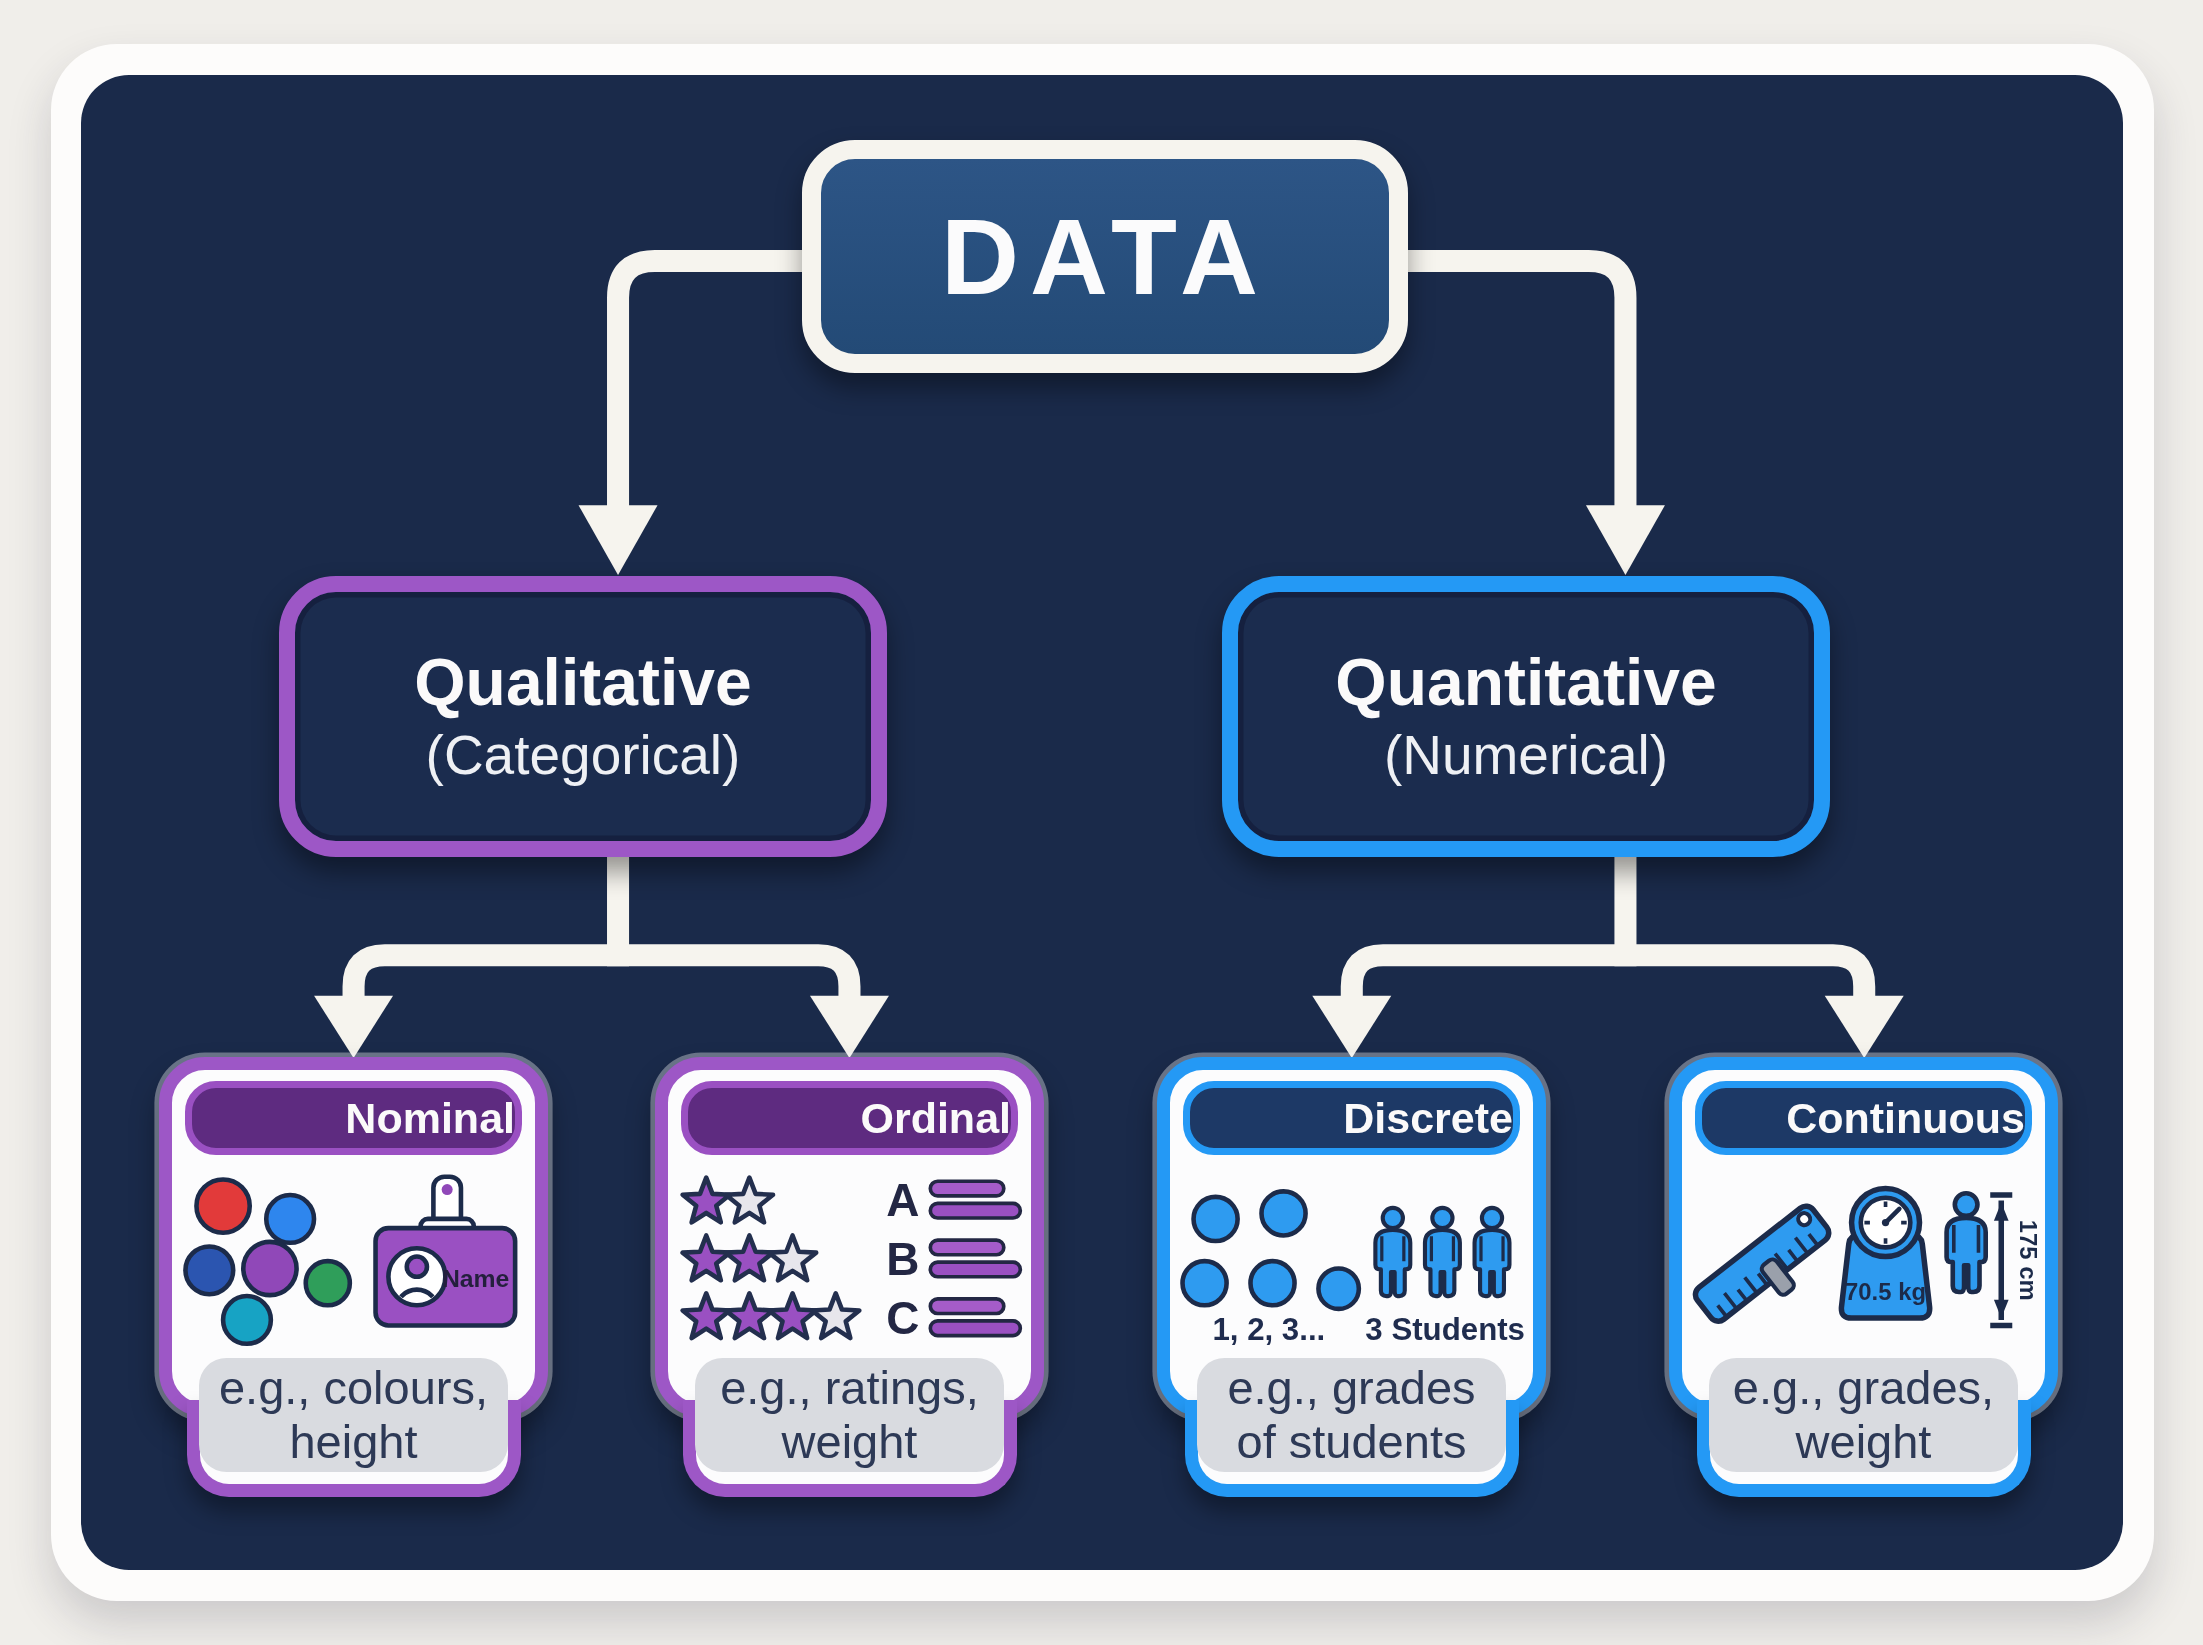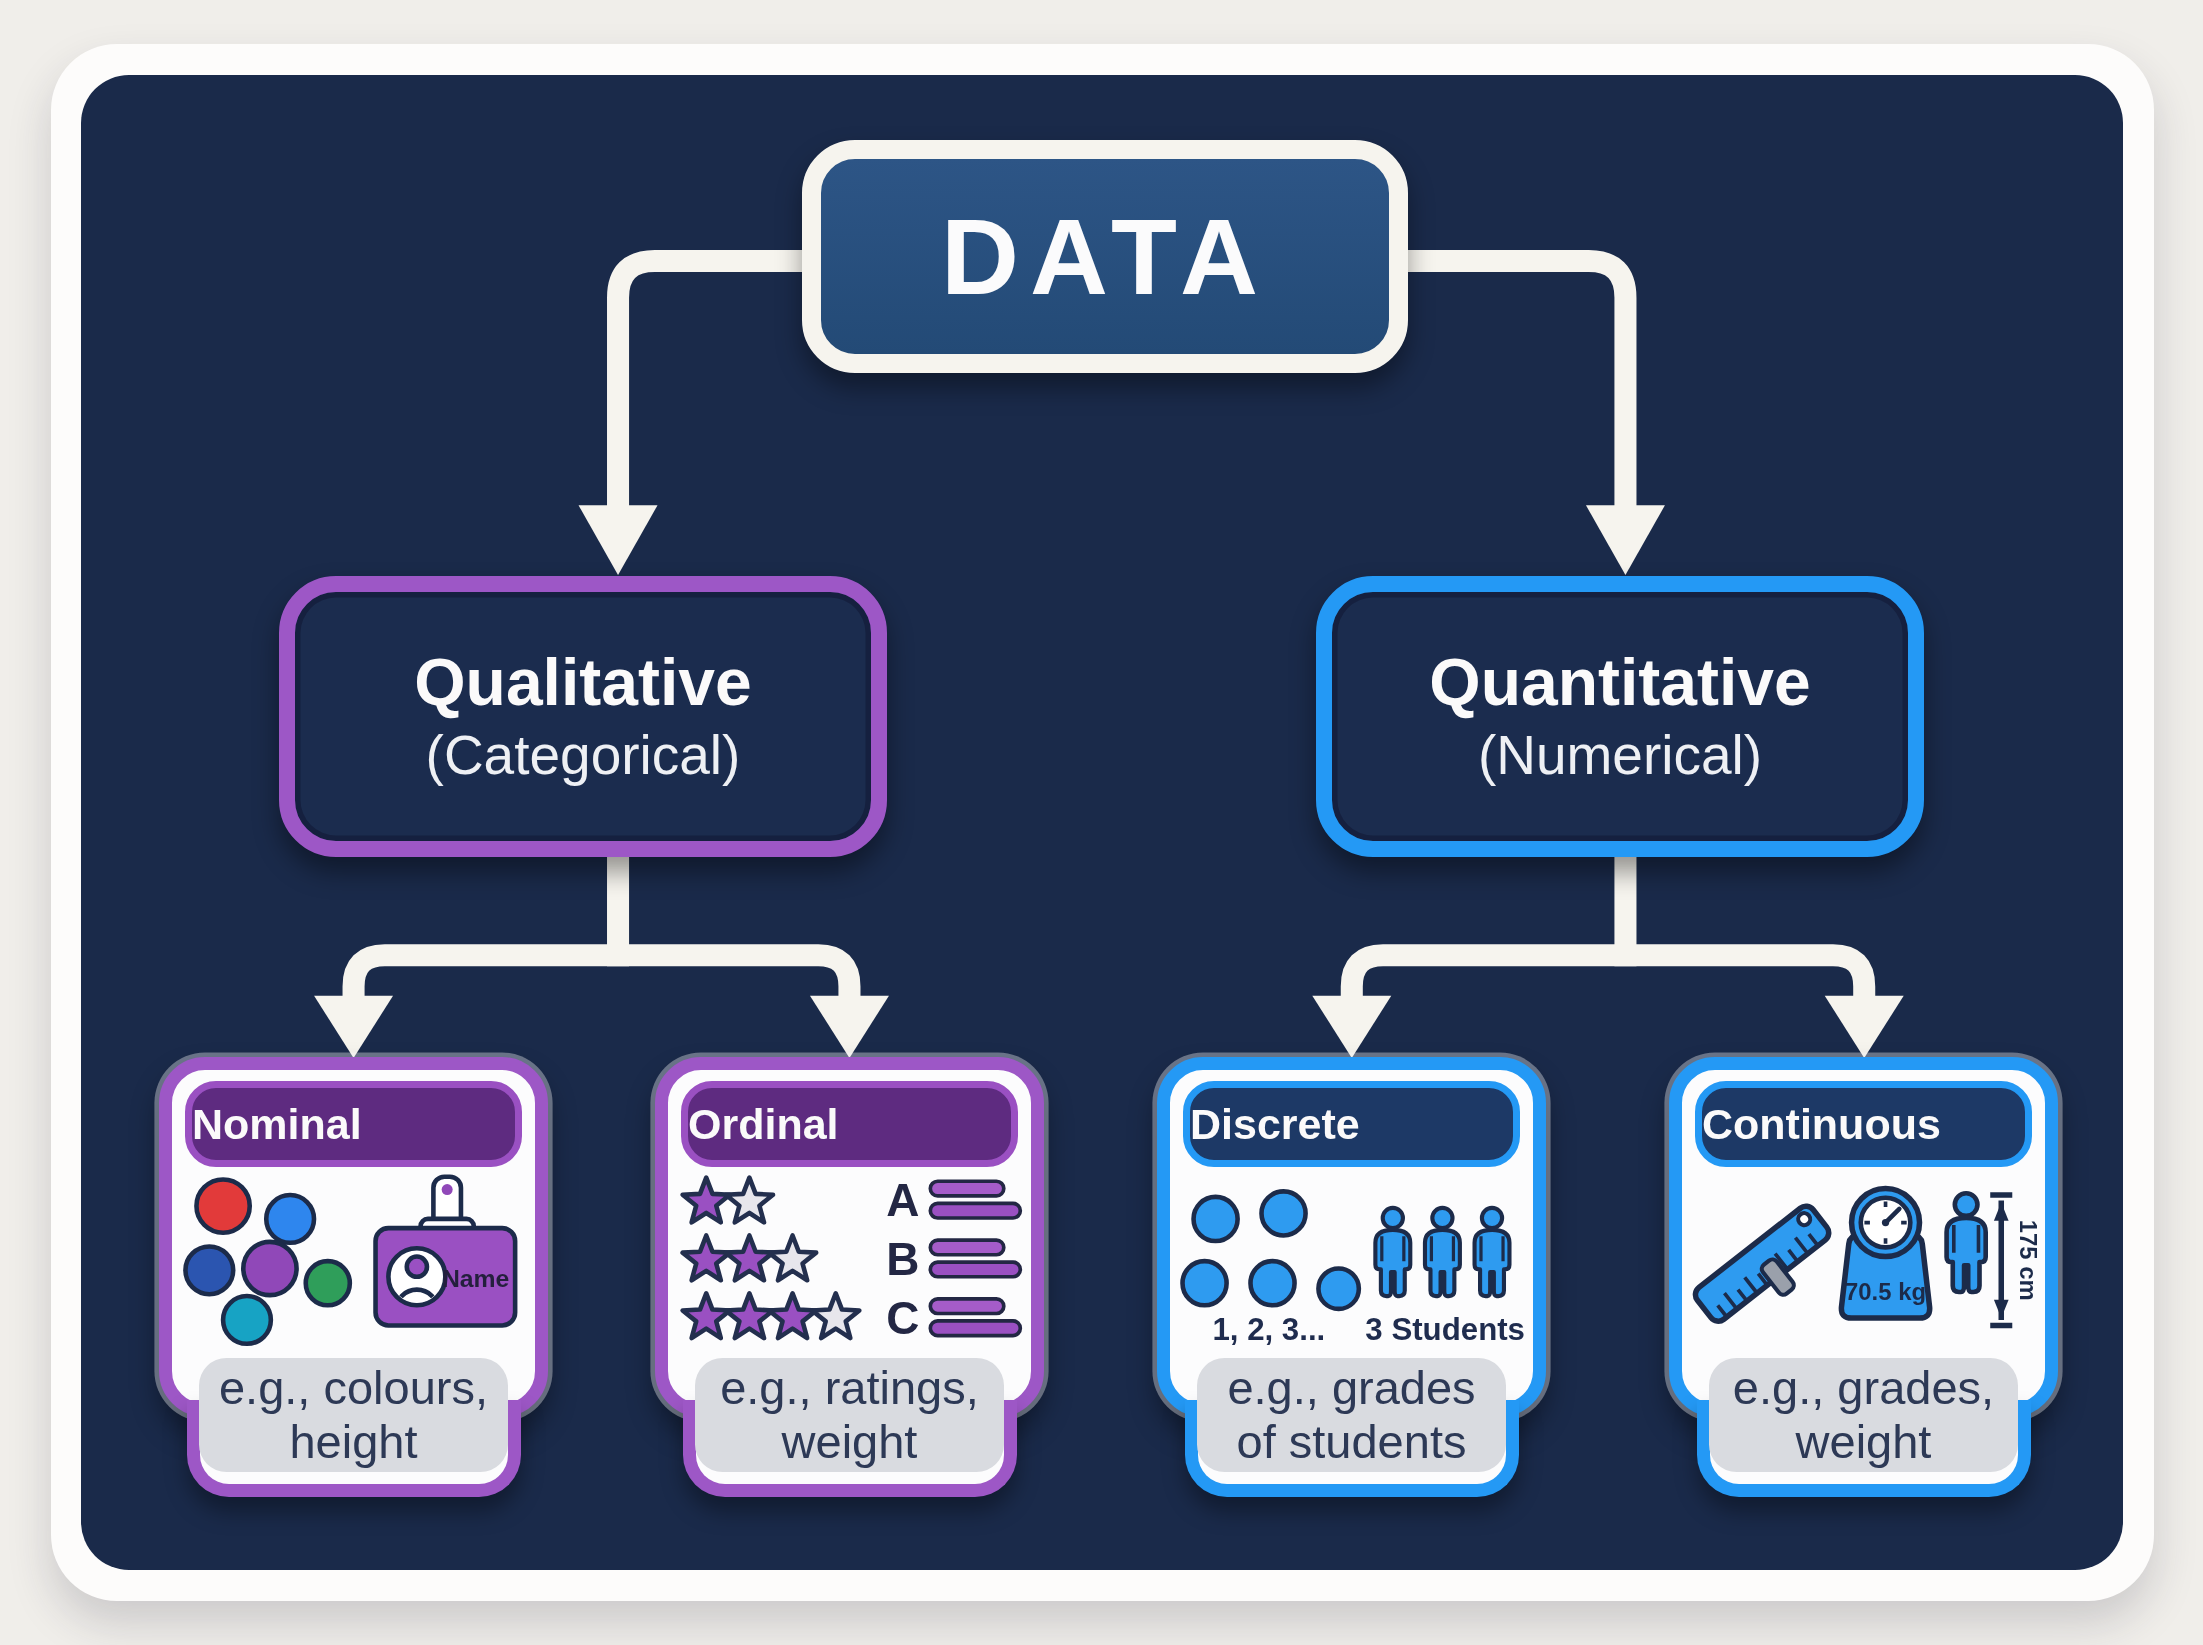--- a/index.html
+++ b/index.html
@@ -29,21 +29,21 @@
     border: 19px solid #f6f4ee; border-radius: 53px;
     box-shadow: 0 14.7px 26px rgba(0,0,0,.38);
   }
   .data-node .label { font-size: 108px; font-weight: 800; color: #fbfbfc; letter-spacing: 11px; }
 
   .branch {
     top: 576px; width: 608px; height: 281px; background: #1b2c4e; border-radius: 57px;
     box-shadow: inset 0 0 0 5.5px rgba(10,5,30,.30), 0 14.7px 26px rgba(0,0,0,.40);
   }
   .branch.qualitative  { left: 279px;  border: 16.5px solid #9d57c6; }
-  .branch.quantitative { left: 1316px; border: 16.5px solid #2499f5; }
+  .branch.quantitative { left: 1222px; border: 16.5px solid #2499f5; }
   .branch .title    { font-size: 66px; font-weight: 800; color: #fbfafa; line-height: 1.05; }
   .branch .subtitle { font-size: 55px; font-weight: 400; color: #eef0f4; line-height: 1.1; margin-top: 7.3px; }
 
   .card { position: absolute; top: 1057px; width: 389px; height: 443px; z-index: 3; }
   .card.purple { --bc: #9d57c6; }
   .card.blue   { --bc: #2499f5; }
   .card-nominal    { left: 159px; }
   .card-ordinal    { left: 655px; }
   .card-discrete   { left: 1157px; }
   .card-continuous { left: 1669px; }
@@ -53,22 +53,22 @@
     background: #fcfcfd; border: 13.8px solid var(--bc); border-radius: 46px;
     box-shadow: 0 0 0 4.6px rgba(255,255,255,.35), 0 16.5px 27.5px rgba(0,0,0,.42);
   }
   .card-tab {
     position: absolute; left: 27.5px; right: 27.5px; top: 343px; height: 97px;
     background: #fcfcfd; border: 13.8px solid var(--bc); border-top: none;
     border-radius: 0 0 42px 42px;
     box-shadow: 0 14.7px 22px rgba(0,0,0,.35);
   }
   .card-header {
-    position: absolute; left: 26px; right: 26px; top: 24px; height: 86px;
-    border-radius: 31px; display: flex; align-items: center; justify-content: flex-start; z-index: 4;
+    position: absolute; left: 26px; right: 26px; top: 24px; height: 74px;
+    border-radius: 31px; display: flex; align-items: center; justify-content: flex-end; z-index: 4;
   }
   .card.purple .card-header { background: #5e2b80; border: 7.3px solid #9a50c2; }
   .card.blue   .card-header { background: #1d3966; border: 7.3px solid #2499f5; }
   .card-header span { font-size: 43px; font-weight: 800; color: #fbfafa; }
 
   .card-icons { position: absolute; left: 20px; top: 116px; width: 349px; height: 180px; z-index: 4; }
 
   .card-example {
     position: absolute; left: 40px; right: 40px; top: 301px; height: 114px;
     background: #d9dbe0; border-radius: 27.5px; z-index: 5;

